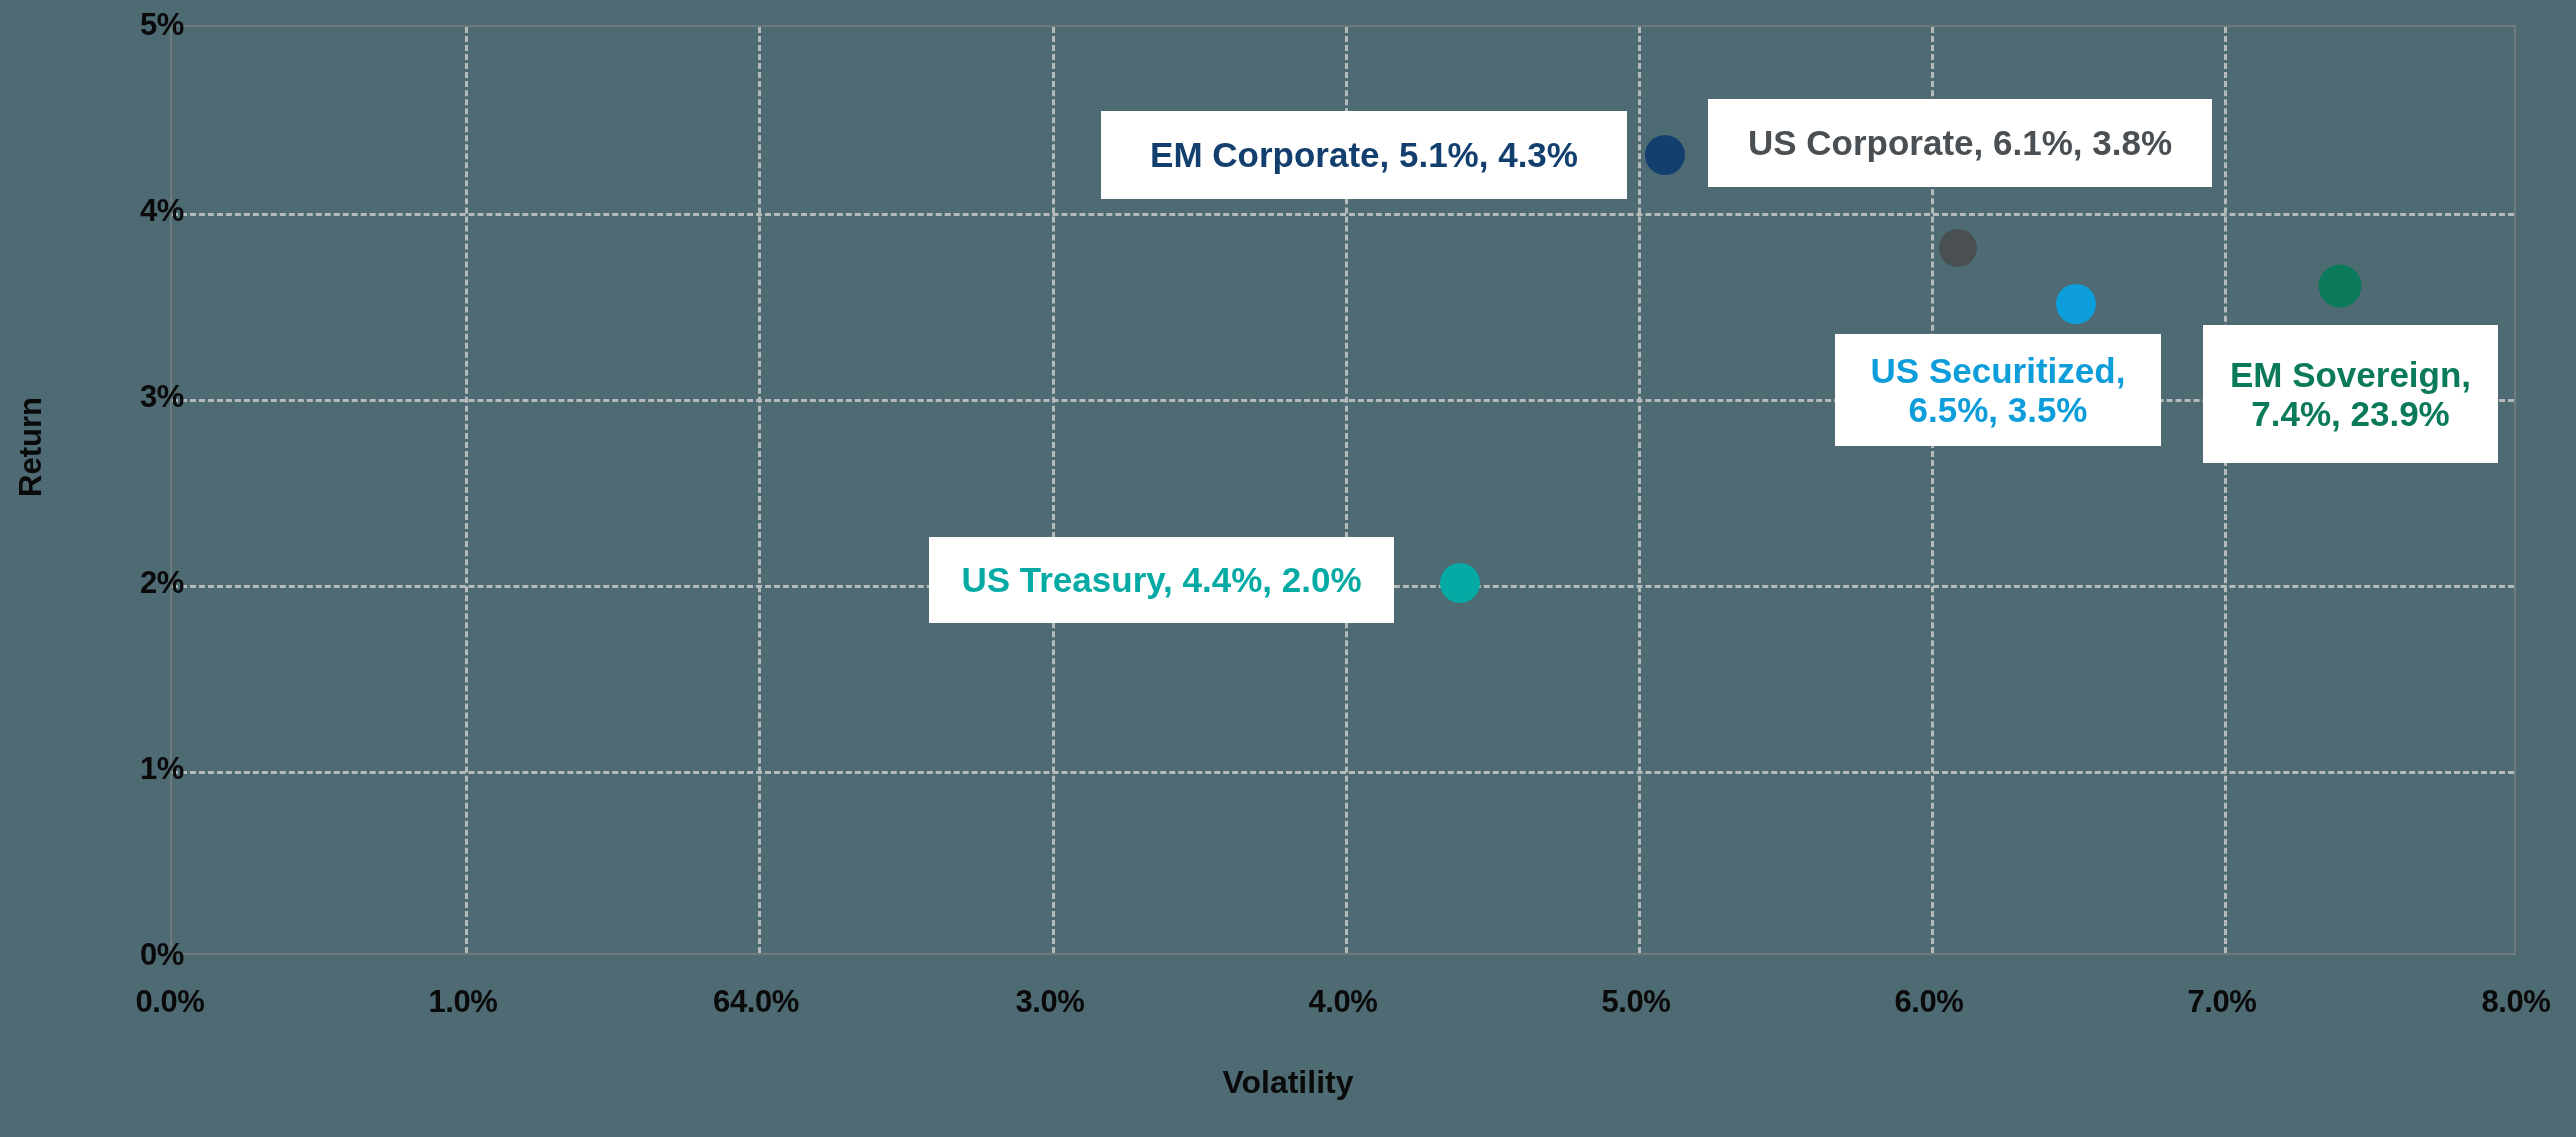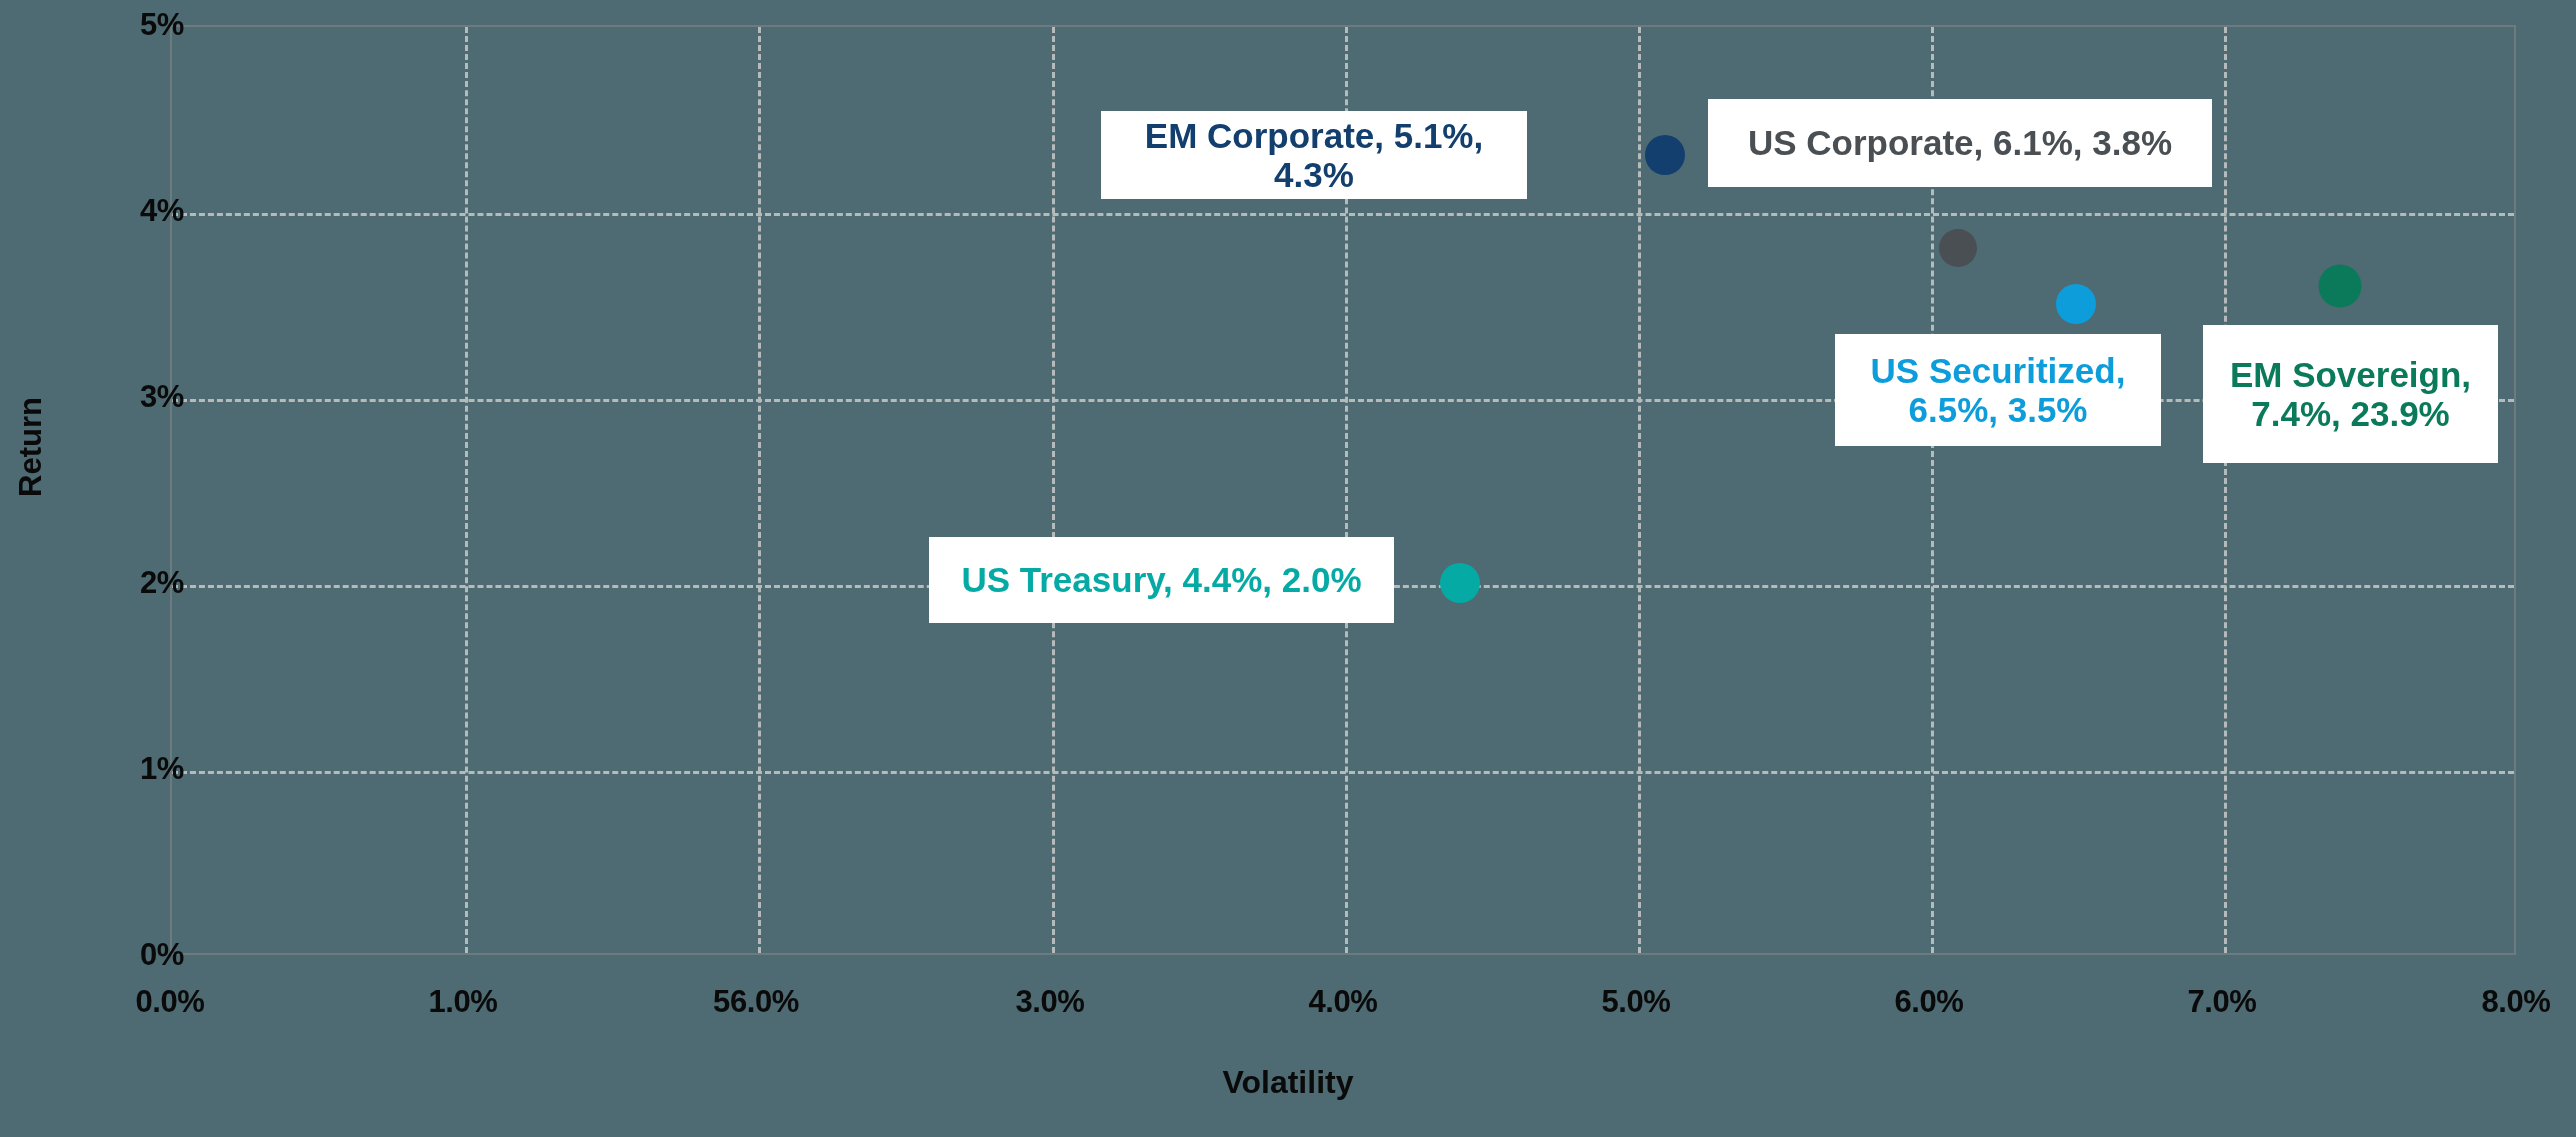--- a/index.html
+++ b/index.html
@@ -96,21 +96,21 @@
       <div class="gridline v" style="left: 2052px;"></div>
       <div class="gridline h" style="top: 744px;"></div>
       <div class="gridline h" style="top: 558px;"></div>
       <div class="gridline h" style="top: 372px;"></div>
       <div class="gridline h" style="top: 186px;"></div>
     </div>
 
   <div id="tick-layer">
       <div class="tick x" style="left: 170px;">0.0%</div>
       <div class="tick x" style="left: 463px;">1.0%</div>
-      <div class="tick x" style="left: 756px;">56.0%</div>
+      <div class="tick x" style="left: 756px;">64.0%</div>
       <div class="tick x" style="left: 1050px; text-align: right;">3.0%</div>
       <div class="tick x" style="left: 1343px;">4.0%</div>
       <div class="tick x" style="left: 1636px;">5.0%</div>
       <div class="tick x" style="left: 1929px;">6.0%</div>
       <div class="tick x" style="left: 2222px;">7.0%</div>
       <div class="tick x" style="left: 2516px;">8.0%</div>
       <div class="tick y" style="top: 955px;">0%</div>
       <div class="tick y" style="top: 769px;">1%</div>
       <div class="tick y" style="top: 583px;">2%</div>
       <div class="tick y" style="top: 397px;">3%</div>
@@ -118,21 +118,21 @@
       <div class="tick y" style="top: 25px;">5%</div>
     </div>
   <div id="marker-layer">
       <div class="marker" title="EM Corporate, 5.1%, 4.3%" style="width: 40px; height: 40px; left: 1665px; top: 155px; background: rgb(18, 63, 110);"></div>
       <div class="marker" title="US Corporate, 6.1%, 3.8%" style="width: 38px; height: 38px; left: 1958px; top: 248px; background: rgb(74, 79, 84);"></div>
       <div class="marker" title="US Securitized, 6.5%, 3.5%" style="width: 40px; height: 40px; left: 2076px; top: 304px; background: rgb(13, 157, 219);"></div>
       <div class="marker" title="EM Sovereign, 7.4%, 3.6%" style="width: 43px; height: 43px; left: 2340px; top: 286px; background: rgb(10, 122, 90);"></div>
       <div class="marker" title="US Treasury, 4.4%, 2.0%" style="width: 40px; height: 40px; left: 1460px; top: 583px; background: rgb(5, 170, 165);"></div>
     </div>
   <div id="callout-layer">
-      <div class="callout" style="left: 1101px; top: 111px; width: 426px; height: 88px; font-size: 35px; color: rgb(18, 63, 110);">EM Corporate, 5.1%, 4.3%</div>
+      <div class="callout" style="left: 1101px; top: 111px; width: 526px; height: 88px; font-size: 35px; color: rgb(18, 63, 110);">EM Corporate, 5.1%, 4.3%</div>
       <div class="callout" style="left: 1708px; top: 99px; width: 504px; height: 88px; font-size: 35px; color: rgb(74, 79, 84);">US Corporate, 6.1%, 3.8%</div>
       <div class="callout" style="left: 1835px; top: 334px; width: 326px; height: 112px; font-size: 35px; color: rgb(13, 157, 219);">US Securitized,
 6.5%, 3.5%</div>
       <div class="callout" style="left: 2203px; top: 325px; width: 295px; height: 138px; font-size: 35px; color: rgb(10, 122, 90);">EM Sovereign,
 7.4%, 23.9%</div>
       <div class="callout" style="left: 929px; top: 537px; width: 465px; height: 86px; font-size: 35px; color: rgb(5, 170, 165);">US Treasury, 4.4%, 2.0%</div>
     </div>
 
   <div id="x-axis-title">Volatility</div>
   <div id="y-axis-title">Return</div>

